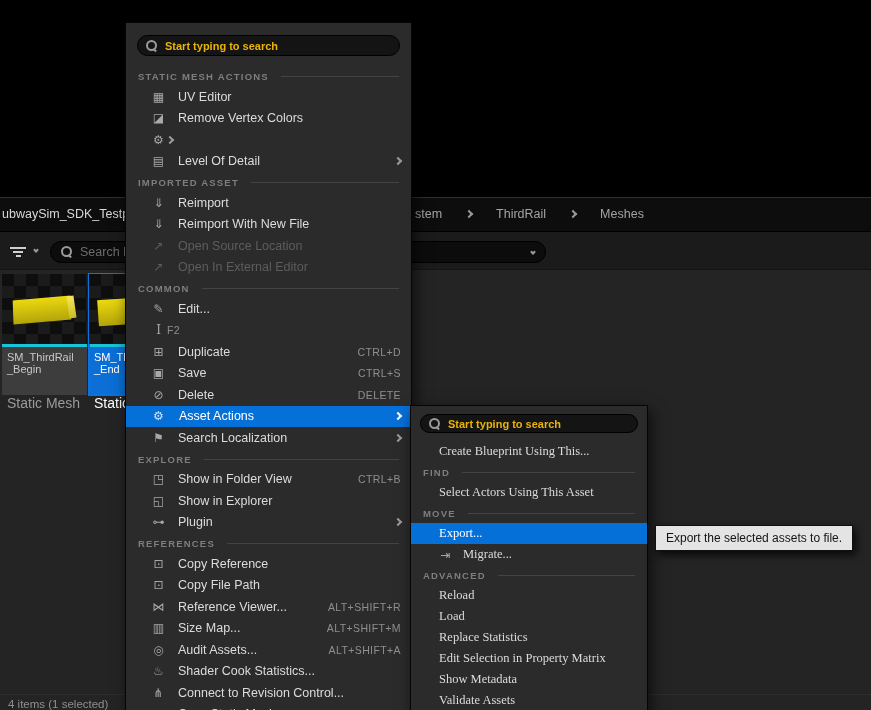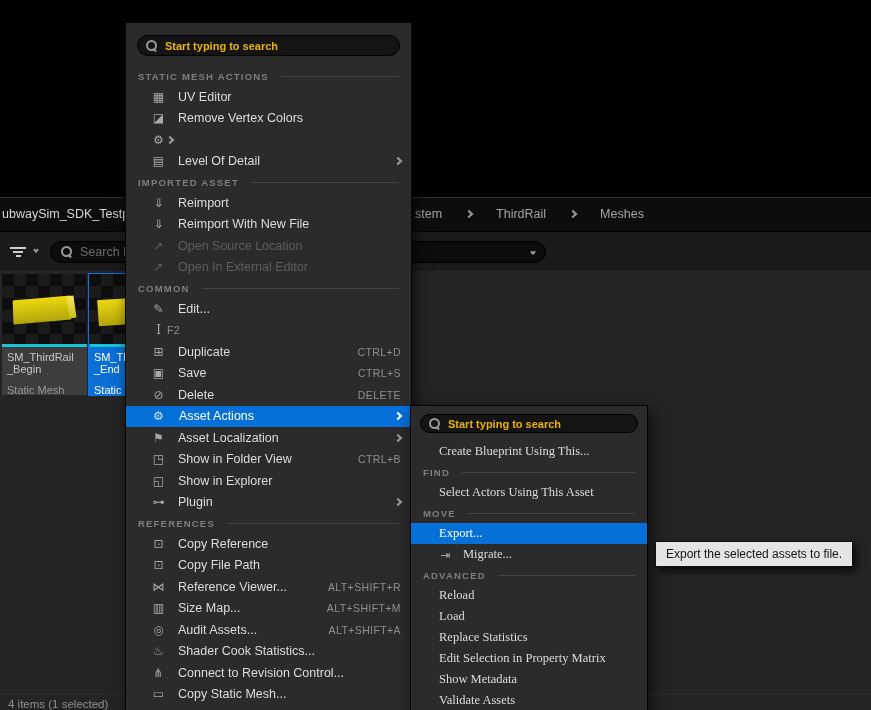--- a/index.html
+++ b/index.html
@@ -50,21 +50,21 @@
   
   .tile { position:absolute; top:274px; width:85px; height:121px; background:#3d3d3d; }
   .tile .thumb { height:70px; position:relative; overflow:hidden;
     background-color:#0e0e0e;
     background-image:
       linear-gradient(45deg,#1b1b1b 25%,transparent 25%,transparent 75%,#1b1b1b 75%),
       linear-gradient(45deg,#1b1b1b 25%,transparent 25%,transparent 75%,#1b1b1b 75%);
     background-size:24px 24px; background-position:0 0,12px 12px; }
   .tile .stripe { height:3px; background:#18c5d8; }
   .tile .tfoot { padding:4px 5px 0 5px; font-size:11px; line-height:12px; color:#c8c8c8; }
-  .tile .ttype { font-size:11px; color:#9a9a9a; margin-top:9px; }
+  .tile .ttype { font-size:14px; color:#9a9a9a; margin-top:20px; }
   .tile.selected { outline:2px solid #0b72e0; outline-offset:-1px; background:#0b6fd6; }
   .tile.selected .tfoot, .tile.selected .ttype { color:#fff; }
   .ybox { position:absolute; background:linear-gradient(#ecd90f,#b3a40a); }
   .ybox.cap { background:linear-gradient(#f4e75c,#cbbd22); }
 
   
   .menu { position:absolute; background:#2b2b2b; border:1px solid #050505;
     box-shadow:3px 5px 14px rgba(0,0,0,.65); }
   #menu-main { left:125px; top:22px; width:287px; height:740px; padding-top:12px; z-index:10; }
   #menu-sub  { left:410px; top:405px; width:238px; height:330px; padding-top:8px; z-index:20; }
@@ -89,21 +89,21 @@
   .mi.hl .lbl { color:#fff;margin-left:12px; }
   .mi.hl .ic { color:#cfe4ff; }
   .mi.hl .chev { border-color:#fff; }
 
   #menu-sub .mi { height:21px; }
   #menu-sub .mi .lbl { margin-left:28px;font-family:Liberation Serif, serif; }
   #menu-sub .mi .ic { margin-left:26px; }
   #menu-sub .mi .ic + .lbl { margin-left:9px; }
 
   
-  #tooltip { left:655px; top:541px; background:#e4e4e4; color:#141414;
+  #tooltip { left:655px; top:525px; background:#e4e4e4; color:#141414;
     border:1px solid #101010; box-shadow:3px 4px 8px rgba(0,0,0,.75);
     font-size:12px; padding:5px 10px; white-space:nowrap; z-index:30; }
 </style>
 </head>
 <body>
 
 <div id="viewport-top" class="abs"></div>
 
 <div id="crumb-bar" class="abs">
   <div id="tab-label" class="abs">ubwaySim_SDK_Testp</div>
@@ -226,24 +226,28 @@
     <span class="lbl">Delete</span>
     <span class="sc">DELETE</span>
   </div>
   <div class="mi hl">
     <span class="ic">⚙</span>
     <span class="lbl">Asset Actions</span>
     <span class="chev right"></span>
   </div>
   <div class="mi">
     <span class="ic">⚑</span>
-    <span class="lbl">Asset Localization</span>
-    <span class="chev right"></span>
-  </div>
-
+    <span class="lbl">Search Localization</span>
+    <span class="chev right"></span>
+  </div>
+
+  <div class="sech">
+    <span class="t">EXPLORE</span>
+      <span class="line"></span>
+  </div>
   <div class="mi">
     <span class="ic">◳</span>
     <span class="lbl">Show in Folder View</span>
     <span class="sc">CTRL+B</span>
   </div>
   <div class="mi">
     <span class="ic">◱</span>
     <span class="lbl">Show in Explorer</span>
   </div>
   <div class="mi">

